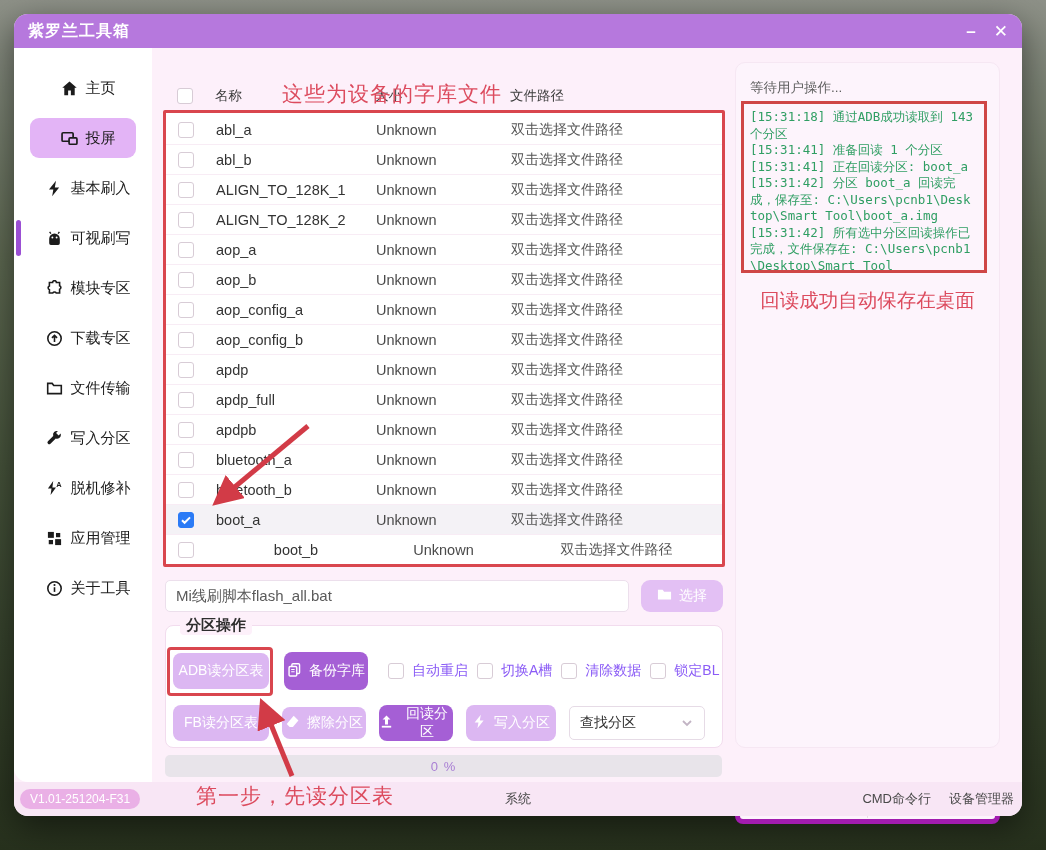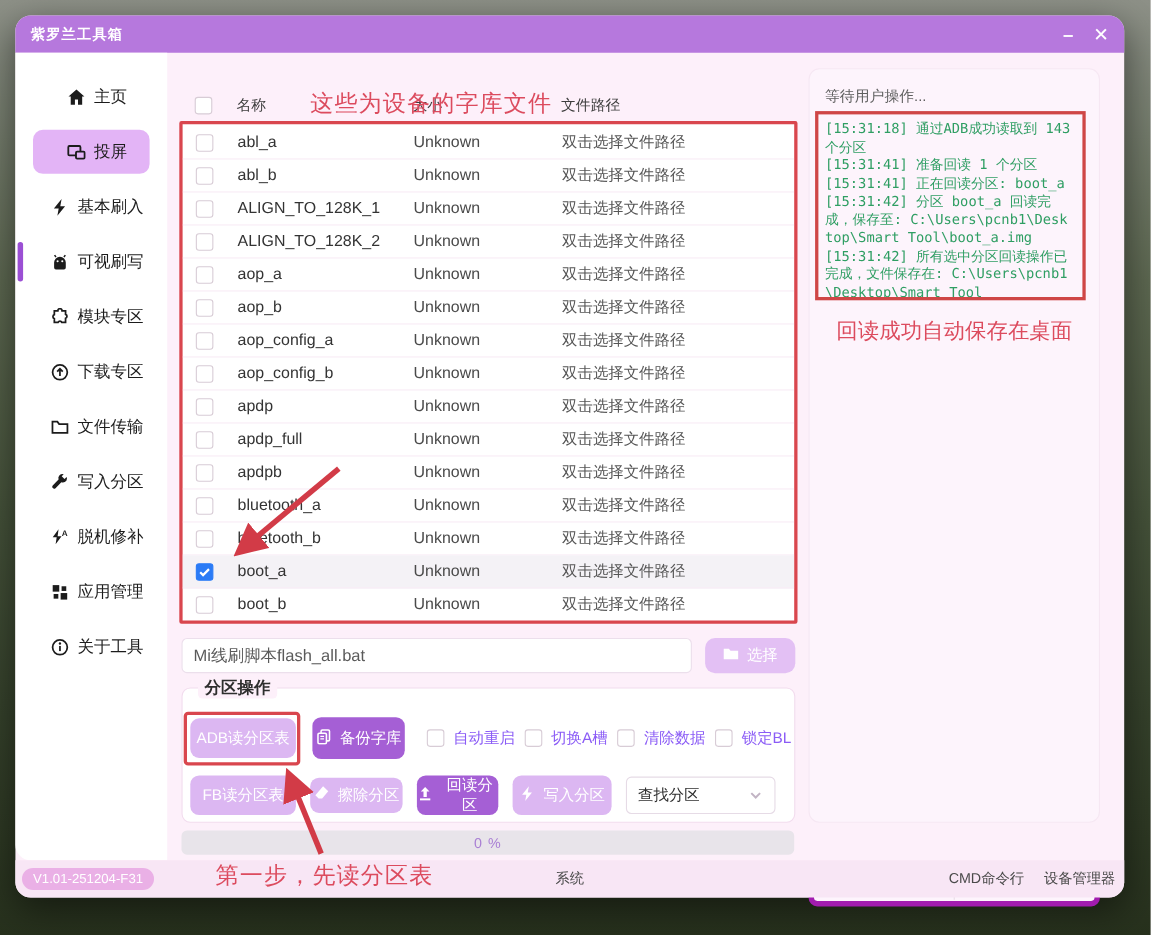--- a/index.html
+++ b/index.html
@@ -13,21 +13,21 @@
 
   .window {
     position:absolute; left:14px; top:14px; width:1008px; height:802px;
     background:#fdf0fa; border-radius:14px; box-shadow:0 10px 34px rgba(0,0,0,.5);
   }
   .titlebar {
     position:absolute; left:0; top:0; right:0; height:34px;
     background:#b678dd; border-radius:14px 14px 0 0;
     display:flex; align-items:center; padding:0 14px; color:#fff;
   }
-  .titlebar .title { font-size:13px; font-weight:bold; letter-spacing:1px; }
+  .titlebar .title { font-size:16px; font-weight:bold; letter-spacing:1px; }
   .win-controls { margin-left:auto; display:flex; gap:18px; align-items:center; }
   .win-btn { font-size:17px; font-weight:bold; cursor:pointer; line-height:1; }
 
   
   .sidebar {
     position:absolute; left:0; top:34px; width:138px; bottom:34px;
     background:#ffffff; border-radius:0 0 0 14px; padding-top:20px;
   }
   .side-item {
     position:relative; width:106px; height:40px; margin:0 auto 10px auto;
@@ -53,21 +53,21 @@
   .tablebox {
     position:absolute; left:-2px; top:62px; width:562px; height:457px;
     background:#ffffff; border:3px solid #d9464e; border-radius:2px; padding-top:2px;
     overflow:hidden;
   }
   .trow {
     width:100%; height:30px;
     display:grid; grid-template-columns:50px 160px 135px 1fr; align-items:center;
     border-bottom:1px solid #f8ecf5; font-size:14.5px; color:#333; cursor:pointer;
   }
-  .trow:last-child { border-bottom:none; }
+  .trow:last-child { border-bottom:none;text-align:center; }
   .trow.checked { background:#f4f2f6; }
   .trow .c-size { color:#4a4a4a; }
   .trow .c-path { color:#555; font-size:14px; }
   .cbox {
     width:16px; height:16px; margin-left:12px; border:1px solid #d8ccd6; border-radius:3px;
     background:#fff; display:flex; align-items:center; justify-content:center;
   }
   .cbox.on { background:#2b7bf6; border-color:#2b7bf6; }
   .cbox.on svg { width:12px; height:12px; }
 

